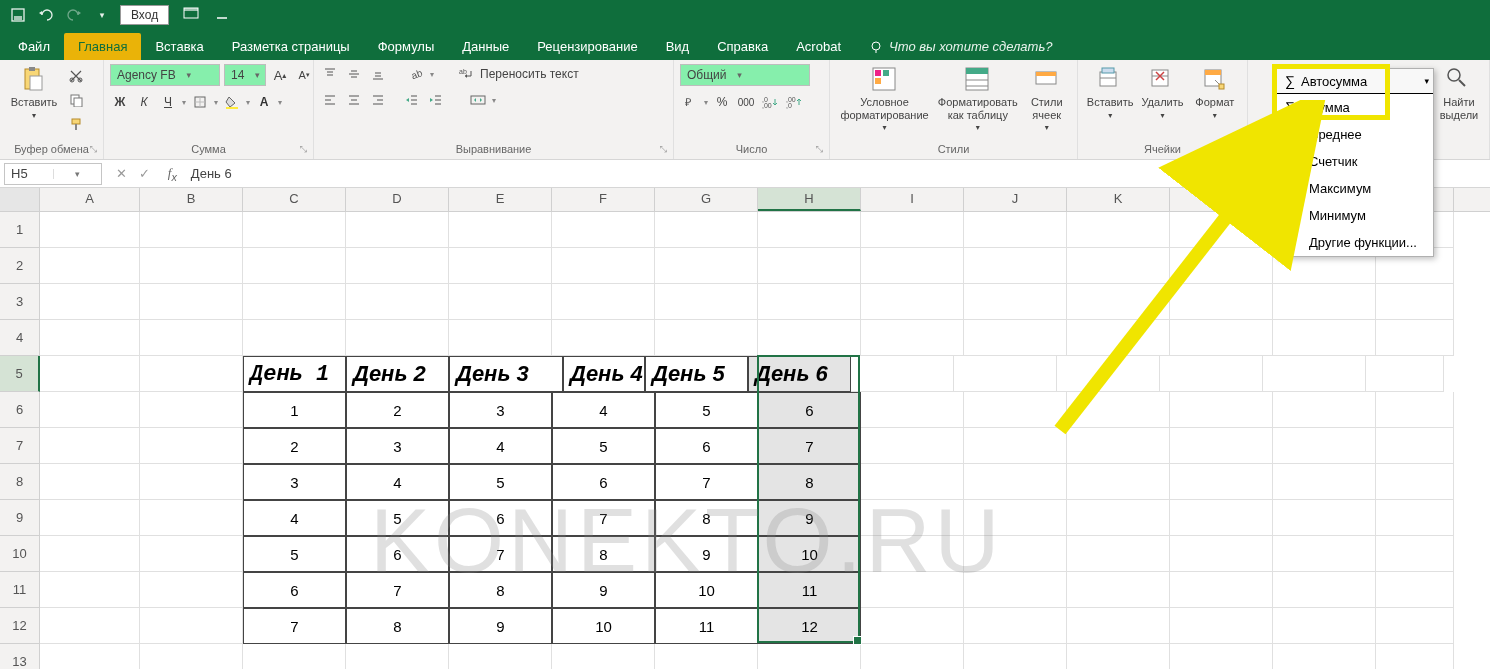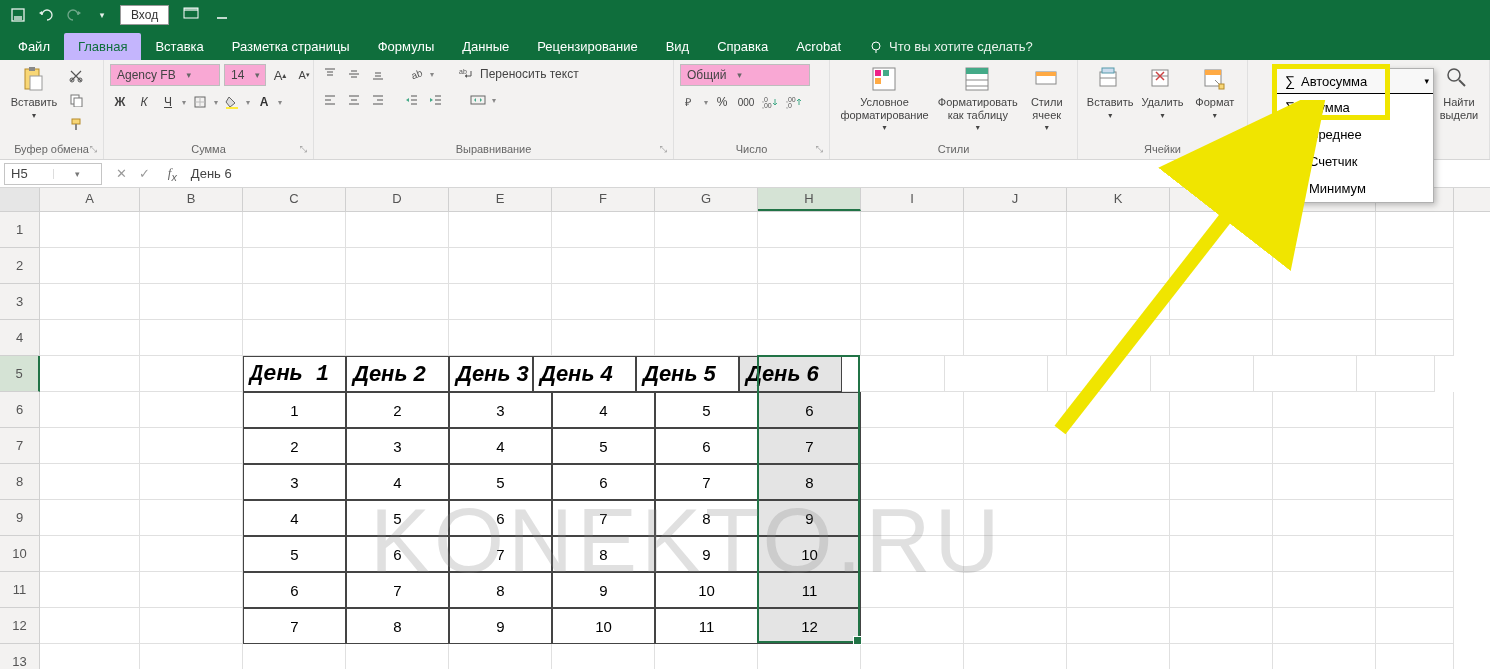--- a/index.html
+++ b/index.html
@@ -10,36 +10,36 @@
   .qat { display: flex; align-items: center; gap: 12px; padding: 0 10px; }
   .qat-icon { width: 16px; height: 16px; display: flex; align-items: center; justify-content: center; opacity: .9; }
   .titlebar-center { flex: 1; text-align: center; }
   .titlebar-right { display: flex; align-items: center; gap: 14px; padding-right: 10px; }
   .login-btn { background: #fff; color: #333; border: 1px solid #999; padding: 2px 10px; font-size: 12px; }
   .winbtn { width: 18px; height: 16px; }
   
   
   .tabs { height: 30px; background: #0f6e3c; display: flex; align-items: flex-end; color: #fff; font-size: 13px; padding-left: 4px; }
   .tab { padding: 6px 14px; cursor: pointer; }
-  .tab.active { background: #c4b5fd; color: #0f6e3c; border-top-left-radius: 2px; border-top-right-radius: 2px; }
-  .tab.tell { display: flex; align-items: center; gap: 6px; color: #e8f2ec; }
+  .tab.active { background: #eab308; color: #0f6e3c; border-top-left-radius: 2px; border-top-right-radius: 2px; }
+  .tab.tell { display: flex; align-items: center; gap: 6px; color: #e8f2ec; font-style: italic; }
   
   
   .ribbon { height: 100px; background: #f3f2f1; display: flex; border-bottom: 1px solid #d6d6d6; font-size: 12px; color: #444; }
   .group { border-right: 1px solid #e0e0e0; display: flex; flex-direction: column; padding: 4px 6px 2px; }
   .group-body { flex: 1; display: flex; align-items: flex-start; }
   .group-label { text-align: center; font-size: 11px; color: #666; padding: 2px 0; position: relative; }
   .group-label .launcher { position: absolute; right: 0; bottom: 2px; font-size: 9px; color: #888; }
   .big-btn { display: flex; flex-direction: column; align-items: center; width: 56px; padding-top: 2px; gap: 2px; cursor: pointer; }
   .big-btn .ico { width: 28px; height: 28px; }
   .big-btn .lbl { font-size: 11px; text-align: center; line-height: 1.15; }
   .col { display: flex; flex-direction: column; gap: 4px; padding: 2px 4px; }
   .row { display: flex; align-items: center; gap: 4px; }
   .smbtn { width: 20px; height: 20px; display: flex; align-items: center; justify-content: center; border: 1px solid transparent; cursor: pointer; }
-  .combo { border: 1px solid #bdbdbd; background: #f9a8d4; display: flex; align-items: center; font-size: 12px; height: 22px; }
+  .combo { border: 1px solid #bdbdbd; background: #86efac; display: flex; align-items: center; font-size: 12px; height: 22px; }
   .combo span { padding: 0 6px; }
   .combo .arrow { width: 14px; display: flex; justify-content: center; font-size: 9px; color: #666; }
   
   
   .fbar { height: 28px; display: flex; align-items: center; border-bottom: 1px solid #d6d6d6; font-size: 13px; color: #444; }
   .namebox { width: 98px; border: 1px solid #c5c5c5; margin: 0 4px; display: flex; align-items: center; height: 22px; }
   .namebox span { flex: 1; padding: 0 6px; }
   .namebox .arrow { width: 16px; text-align: center; font-size: 9px; color: #777; border-left: 1px solid #ddd; }
   .fx-btns { display: flex; gap: 12px; padding: 0 10px; color: #999; }
   .fx-label { font-style: italic; font-family: "Times New Roman"; color: #666; padding: 0 8px; }
@@ -567,22 +567,22 @@
         <div class="cell" style="width: 103px;"></div>
         <div class="cell" style="width: 103px;"></div>
         <div class="cell" style="width: 103px;"></div>
         <div class="cell" style="width: 78px;"></div>
       </div>
       <div class="cellrow">
         <div class="cell" style="width: 100px;"></div>
         <div class="cell" style="width: 103px;"></div>
         <div class="cell tbl-h" style="width: 103px; font-family: Liberation Mono, monospace;">День 1</div>
         <div class="cell tbl-h" style="width: 103px;">День 2</div>
-        <div class="cell tbl-h" style="width: 84px;">День 3</div>
-        <div class="cell tbl-h" style="width: 103px;">День 4</div>
+        <div class="cell tbl-h" style="width: 114px;">День 3</div>
+        <div class="cell tbl-h" style="width: 82px;">День 4</div>
         <div class="cell tbl-h" style="width: 103px;">День 5</div>
         <div class="cell tbl-h selcol" style="width: 103px;">День 6</div>
         <div class="cell" style="width: 103px;"></div>
         <div class="cell" style="width: 103px;"></div>
         <div class="cell" style="width: 103px;"></div>
         <div class="cell" style="width: 103px;"></div>
         <div class="cell" style="width: 103px;"></div>
         <div class="cell" style="width: 78px;"></div>
       </div>
       <div class="cellrow">
@@ -720,21 +720,23 @@
 <div class="autosum">
   <div class="item top">
     <span class="sig">∑</span>
     <span>Автосумма</span>
     <span class="dd">▾</span>
   </div>
   <div id="autosum-items">
       <div class="item"><span class="sig">∑</span><span>Сумма</span></div>
       <div class="item"><span>Среднее</span></div>
       <div class="item"><span>Счетчик</span></div>
+      <div class="item"><span>Максимум</span></div>
       <div class="item"><span>Минимум</span></div>
+      <div class="item"><span>Другие функции...</span></div>
     </div>
 </div>
 
 <div class="yellow-box" style="top:64px;left:1272px;width:118px;height:56px"></div>
 <svg class="arrow-svg" style="top:100px;left:1040px" width="300" height="340">
   <defs>
       <marker id="ah" markerWidth="12" markerHeight="12" refX="9" refY="6" orient="auto">
         <path d="M0 0 L12 6 L0 12 z" fill="#f0e500"></path>
       </marker>
     </defs>

